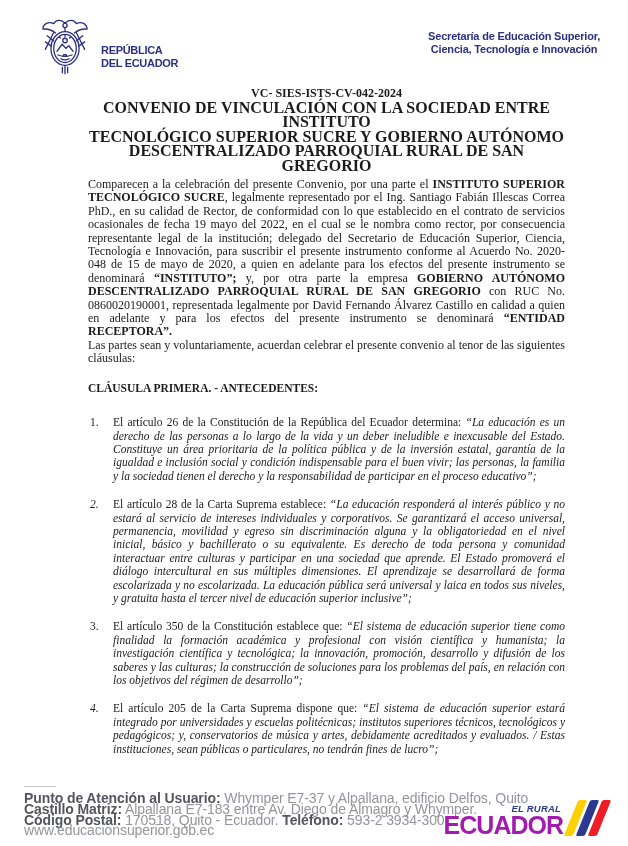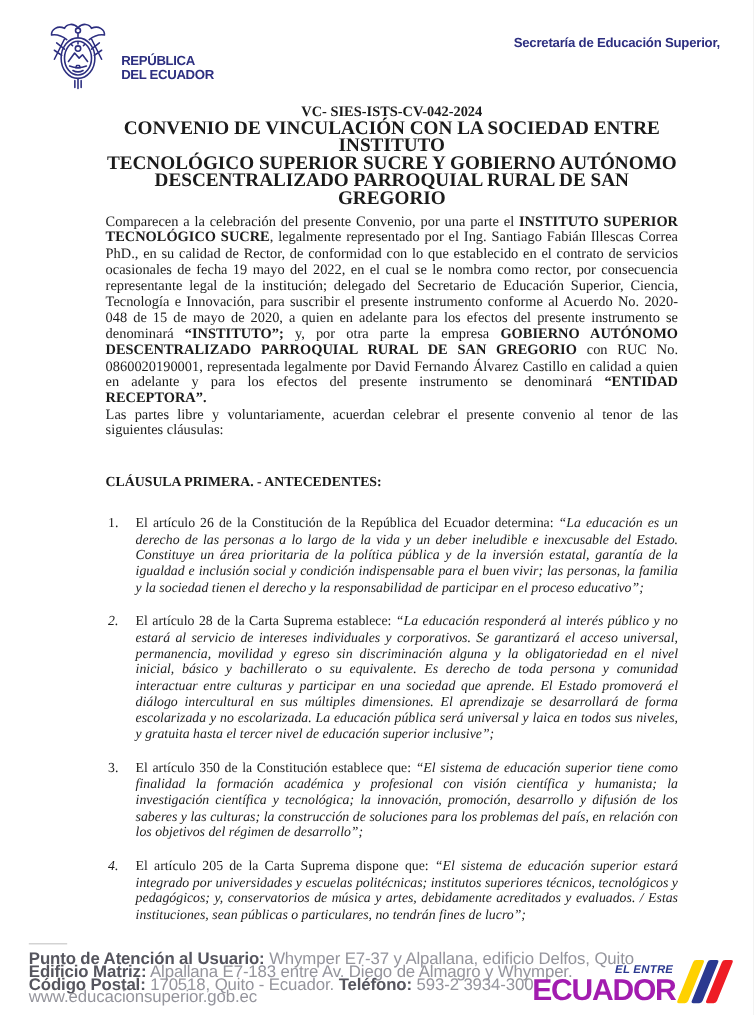--- a/index.html
+++ b/index.html
@@ -21,21 +21,21 @@
     font-size:11px; line-height:13px; color:#2d2f80; letter-spacing:-0.2px;
     text-align:center; margin-top:14px; }
 
   
   .doc { position:absolute; top:86px; left:88px; width:477px; }
   .title-code { font-weight:bold; font-size:12px; text-align:center; line-height:14.5px; }
   .title-main { font-weight:bold; font-size:16px; text-align:center; line-height:14.5px; }
   .para { font-size:12px; line-height:13.4px; text-align:justify; }
   .intro { margin-top:5px; }
   .clause-heading { font-weight:bold; font-size:11.5px; line-height:13.4px;
-    margin-top:30px; margin-bottom:21px; }
+    margin-top:16px; margin-bottom:21px; }
   ol.antecedentes { list-style:none; }
   ol.antecedentes li { position:relative; padding-left:25px; margin-bottom:15px;
     font-size:11.5px; line-height:13.4px; text-align:justify; }
   .marker { position:absolute; left:2px; top:0; }
   .marker.it { font-style:italic; }
   b { font-weight:bold; }
   i { font-style:italic; }
 
   
   .footer-divider { position:absolute; left:24px; top:786px; width:32px; height:1px;
@@ -82,33 +82,34 @@
           </g>
         </svg>
       </span>
       <div class="brand-text">
         <div>REPÚBLICA</div>
         <div>DEL ECUADOR</div>
       </div>
     </div>
     <div class="secretariat">
       <div>Secretaría de Educación Superior,</div>
+      <div>Ciencia, Tecnología e Innovación</div>
     </div>
   </div>
 
   <div class="doc">
     <div class="title-code">VC- SIES-ISTS-CV-042-2024</div>
     <div class="title-main">
       <div>CONVENIO DE VINCULACIÓN CON LA SOCIEDAD ENTRE INSTITUTO</div>
       <div>TECNOLÓGICO SUPERIOR SUCRE Y GOBIERNO AUTÓNOMO</div>
       <div>DESCENTRALIZADO PARROQUIAL RURAL DE SAN GREGORIO</div>
     </div>
 
     <p class="para intro"><span>Comparecen a la celebración del presente Convenio, por una parte el </span><b>INSTITUTO SUPERIOR TECNOLÓGICO SUCRE</b><span>, legalmente representado por el Ing. Santiago Fabián Illescas Correa PhD., en su calidad de Rector, de conformidad con lo que establecido en el contrato de servicios ocasionales de fecha 19 mayo del 2022, en el cual se le nombra como rector, por consecuencia representante legal de la institución; delegado del Secretario de Educación Superior, Ciencia, Tecnología e Innovación, para suscribir el presente instrumento conforme al Acuerdo No. 2020-048 de 15 de mayo de 2020, a quien en adelante para los efectos del presente instrumento se denominará </span><b>“INSTITUTO”;</b><span> y, por otra parte la empresa </span><b>GOBIERNO AUTÓNOMO DESCENTRALIZADO PARROQUIAL RURAL DE SAN GREGORIO</b><span> con RUC No. 0860020190001, representada legalmente por David Fernando Álvarez Castillo en calidad a quien en adelante y para los efectos del presente instrumento se denominará </span><b>“ENTIDAD RECEPTORA”.</b></p>
-    <p class="para">Las partes libre y voluntariamente, acuerdan celebrar el presente convenio al tenor de las siguientes cláusulas:</p>
+    <p class="para">Las partes sean y voluntariamente, acuerdan celebrar el presente convenio al tenor de las siguientes cláusulas:</p>
 
     <h3 class="clause-heading">CLÁUSULA PRIMERA. - ANTECEDENTES:</h3>
 
     <ol class="antecedentes">
       <li>
         <span class="marker">1.</span>
         <span><span>El artículo 26 de la Constitución de la República del Ecuador determina: </span><i>“La educación es un derecho de las personas a lo largo de la vida y un deber ineludible e inexcusable del Estado. Constituye un área prioritaria de la política pública y de la inversión estatal, garantía de la igualdad e inclusión social y condición indispensable para el buen vivir; las personas, la familia y la sociedad tienen el derecho y la responsabilidad de participar en el proceso educativo”;</i></span>
       </li>
       <li>
         <span class="marker it">2.</span>
@@ -121,28 +122,28 @@
       <li>
         <span class="marker it">4.</span>
         <span><span>El artículo 205 de la Carta Suprema dispone que: </span><i>“El sistema de educación superior estará integrado por universidades y escuelas politécnicas; institutos superiores técnicos, tecnológicos y pedagógicos; y, conservatorios de música y artes, debidamente acreditados y evaluados. / Estas instituciones, sean públicas o particulares, no tendrán fines de lucro”;</i></span>
       </li>
     </ol>
   </div>
 
   <div class="footer-divider"></div>
   <div class="footer-info">
     <div><b>Punto de Atención al Usuario:</b><span> Whymper E7-37 y Alpallana, edificio Delfos, Quito</span></div>
-    <div><b>Edificio Matriz:</b><span> Alpallana E7-183 entre Av. Diego de Almagro y Whymper.</span></div>
+    <div><b>Castillo Matriz:</b><span> Alpallana E7-183 entre Av. Diego de Almagro y Whymper.</span></div>
     <div><b>Código Postal:</b><span> 170518, Quito - Ecuador. </span><b>Teléfono:</b><span> 593-2 3934-300</span></div>
     <div><span>www.educacionsuperior.gob.ec</span></div>
   </div>
 
   <div class="brand-new">
     <div class="bn-text">
-      <div class="bn-top">EL ENTRE</div>
+      <div class="bn-top">EL RURAL</div>
       <div class="bn-main">ECUADOR</div>
     </div>
     <div class="bn-stripes">
       <span class="stripe" style="background-color: rgb(255, 209, 0);"></span>
       <span class="stripe" style="background-color: rgb(43, 57, 144);"></span>
       <span class="stripe" style="background-color: rgb(238, 28, 37);"></span>
     </div>
   </div>
 
 </div>

